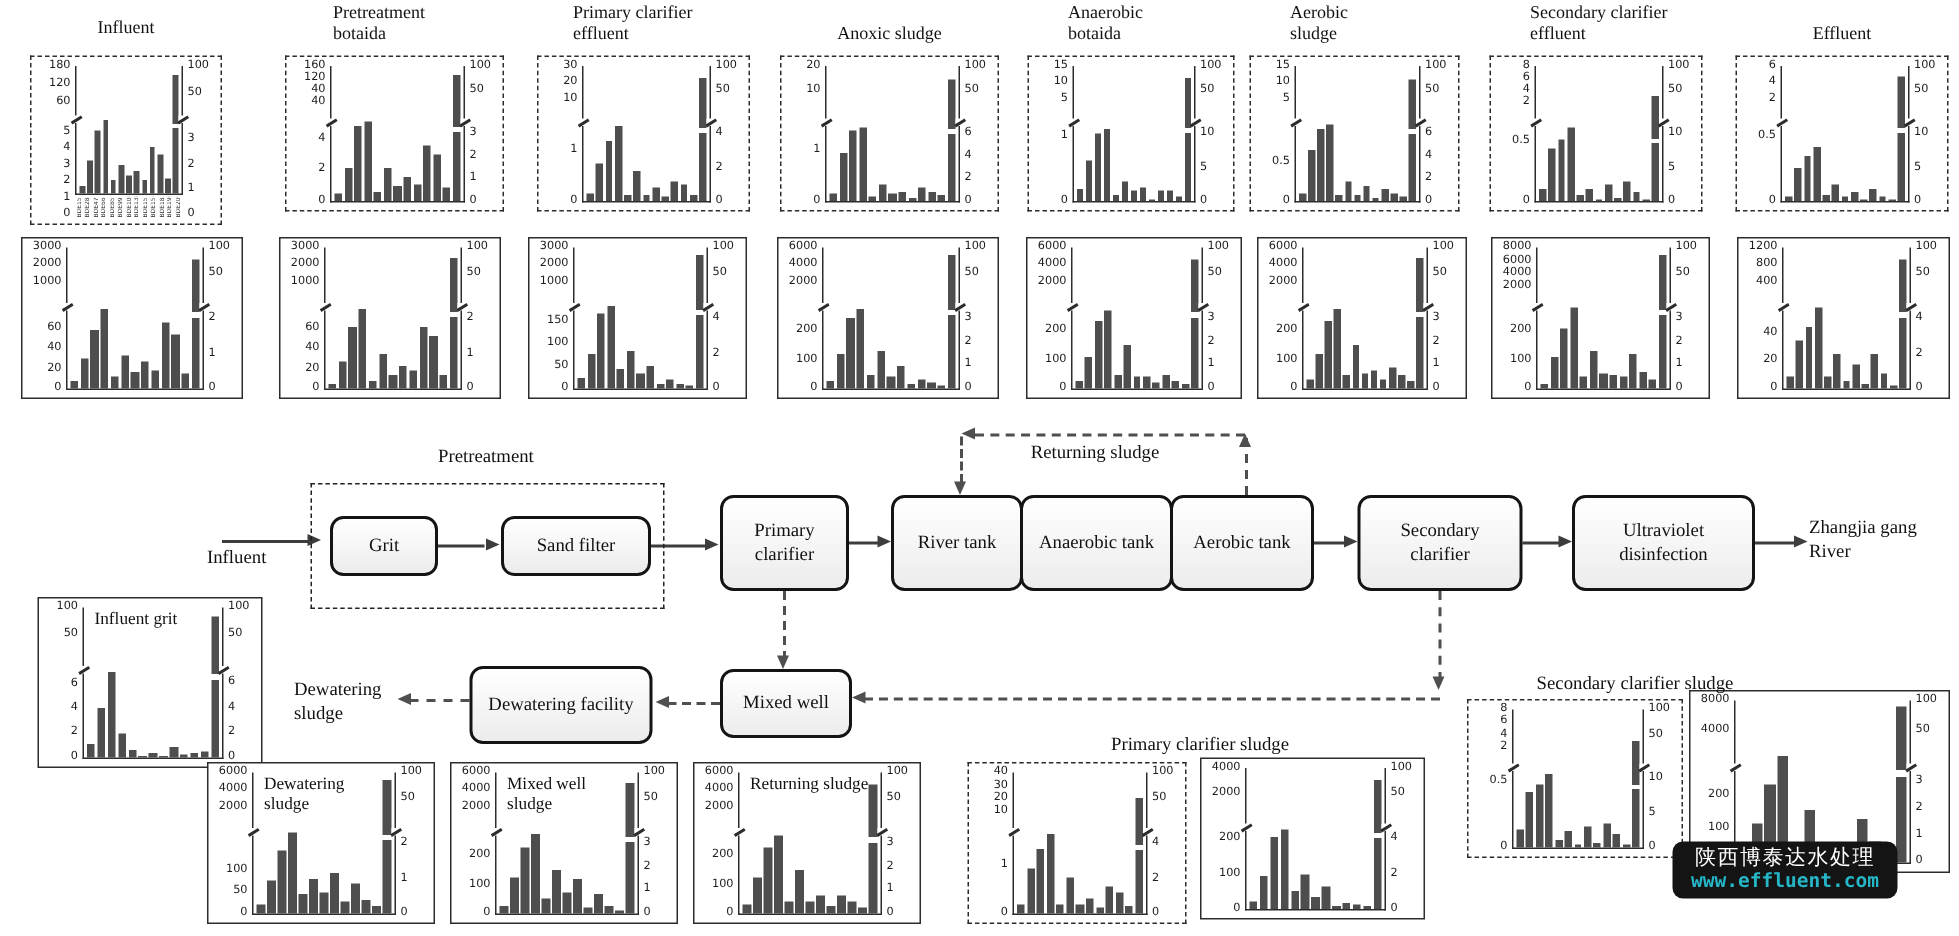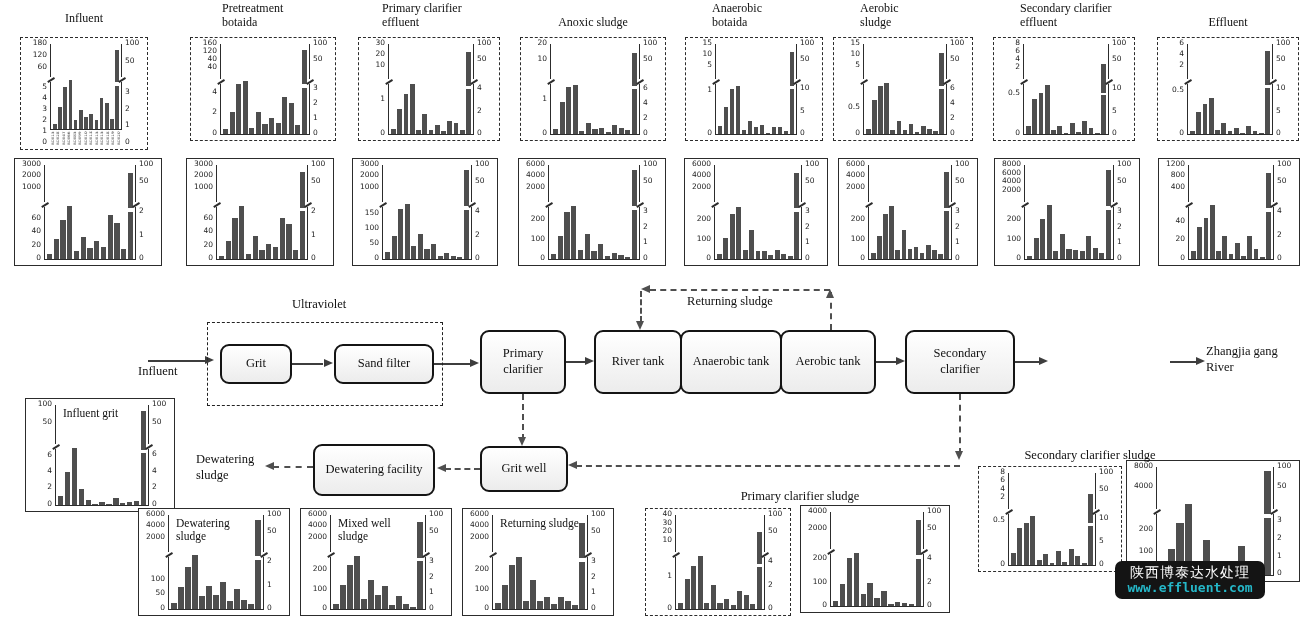--- a/index.html
+++ b/index.html
@@ -667,56 +667,57 @@
           <span class="tick" style="top: 72.5217%;">2</span>
           <span class="tick" style="top: 96%;">0</span>
         </div>
       </div>
     </div>
 
   <div class="flabel" style="left:138px;top:364px;">Influent</div>
   <div class="hline" style="left:148px;top:360px;width:58px;"></div>
   <div class="ah ah-r" style="left:205px;top:356px;"></div>
 
-  <div class="flabel" style="left:292px;top:297px;">Ultraviolet</div>
+  <div class="flabel" style="left:292px;top:297px;">Pretreatment</div>
   <div class="group-dash" style="left:207px;top:322px;width:236px;height:84px;"></div>
 
   <div class="fbox" style="left:220px;top:344px;width:72px;height:40px;">Grit</div>
   <div class="hline" style="left:292px;top:363px;width:31px;"></div>
   <div class="ah ah-r" style="left:324px;top:359px;"></div>
   <div class="fbox" style="left:334px;top:344px;width:100px;height:40px;">Sand filter</div>
   <div class="hline" style="left:434px;top:363px;width:37px;"></div>
   <div class="ah ah-r" style="left:470px;top:359px;"></div>
 
   <div class="fbox" style="left:480px;top:330px;width:86px;height:64px;">Primary clarifier</div>
   <div class="hline" style="left:566px;top:361px;width:20px;"></div>
   <div class="ah ah-r" style="left:585px;top:357px;"></div>
   <div class="fbox" style="left:594px;top:330px;width:88px;height:64px;">River tank</div>
   <div class="fbox" style="left:680px;top:330px;width:102px;height:64px;">Anaerobic tank</div>
   <div class="fbox" style="left:780px;top:330px;width:96px;height:64px;">Aerobic tank</div>
   <div class="hline" style="left:876px;top:361px;width:21px;"></div>
   <div class="ah ah-r" style="left:896px;top:357px;"></div>
   <div class="fbox" style="left:905px;top:330px;width:110px;height:64px;">Secondary clarifier</div>
   <div class="hline" style="left:1015px;top:361px;width:25px;"></div>
   <div class="ah ah-r" style="left:1039px;top:357px;"></div>
+  <div class="fbox" style="left:1048px;top:330px;width:122px;height:64px;">Ultraviolet disinfection</div>
   <div class="hline" style="left:1170px;top:361px;width:27px;"></div>
   <div class="ah ah-r" style="left:1196px;top:357px;"></div>
   <div class="flabel" style="left:1206px;top:344px;width:90px;">Zhangjia gang River</div>
 
   <div class="vline-d" style="left:830px;top:292px;height:38px;"></div>
   <div class="ah ah-u" style="left:826px;top:289px;"></div>
   <div class="hline-d" style="left:650px;top:289px;width:180px;"></div>
   <div class="ah ah-l" style="left:641px;top:285px;"></div>
   <div class="vline-d" style="left:640px;top:291px;height:31px;"></div>
   <div class="ah ah-d" style="left:636px;top:321px;"></div>
   <div class="flabel center" style="left:665px;top:294px;width:130px;">Returning sludge</div>
 
   <div class="vline-d" style="left:522px;top:394px;height:46px;"></div>
   <div class="ah ah-d" style="left:518px;top:437px;"></div>
-  <div class="fbox" style="left:480px;top:446px;width:88px;height:46px;">Grit well</div>
+  <div class="fbox" style="left:480px;top:446px;width:88px;height:46px;">Mixed well</div>
 
   <div class="vline-d" style="left:959px;top:394px;height:60px;"></div>
   <div class="ah ah-d" style="left:955px;top:451px;"></div>
   <div class="hline-d" style="left:576px;top:465px;width:384px;"></div>
   <div class="ah ah-l" style="left:568px;top:461px;"></div>
 
   <div class="hline-d" style="left:445px;top:468px;width:35px;"></div>
   <div class="ah ah-l" style="left:437px;top:464px;"></div>
   <div class="fbox" style="left:313px;top:444px;width:122px;height:52px;">Dewatering facility</div>
   <div class="hline-d" style="left:273px;top:466px;width:40px;"></div>

